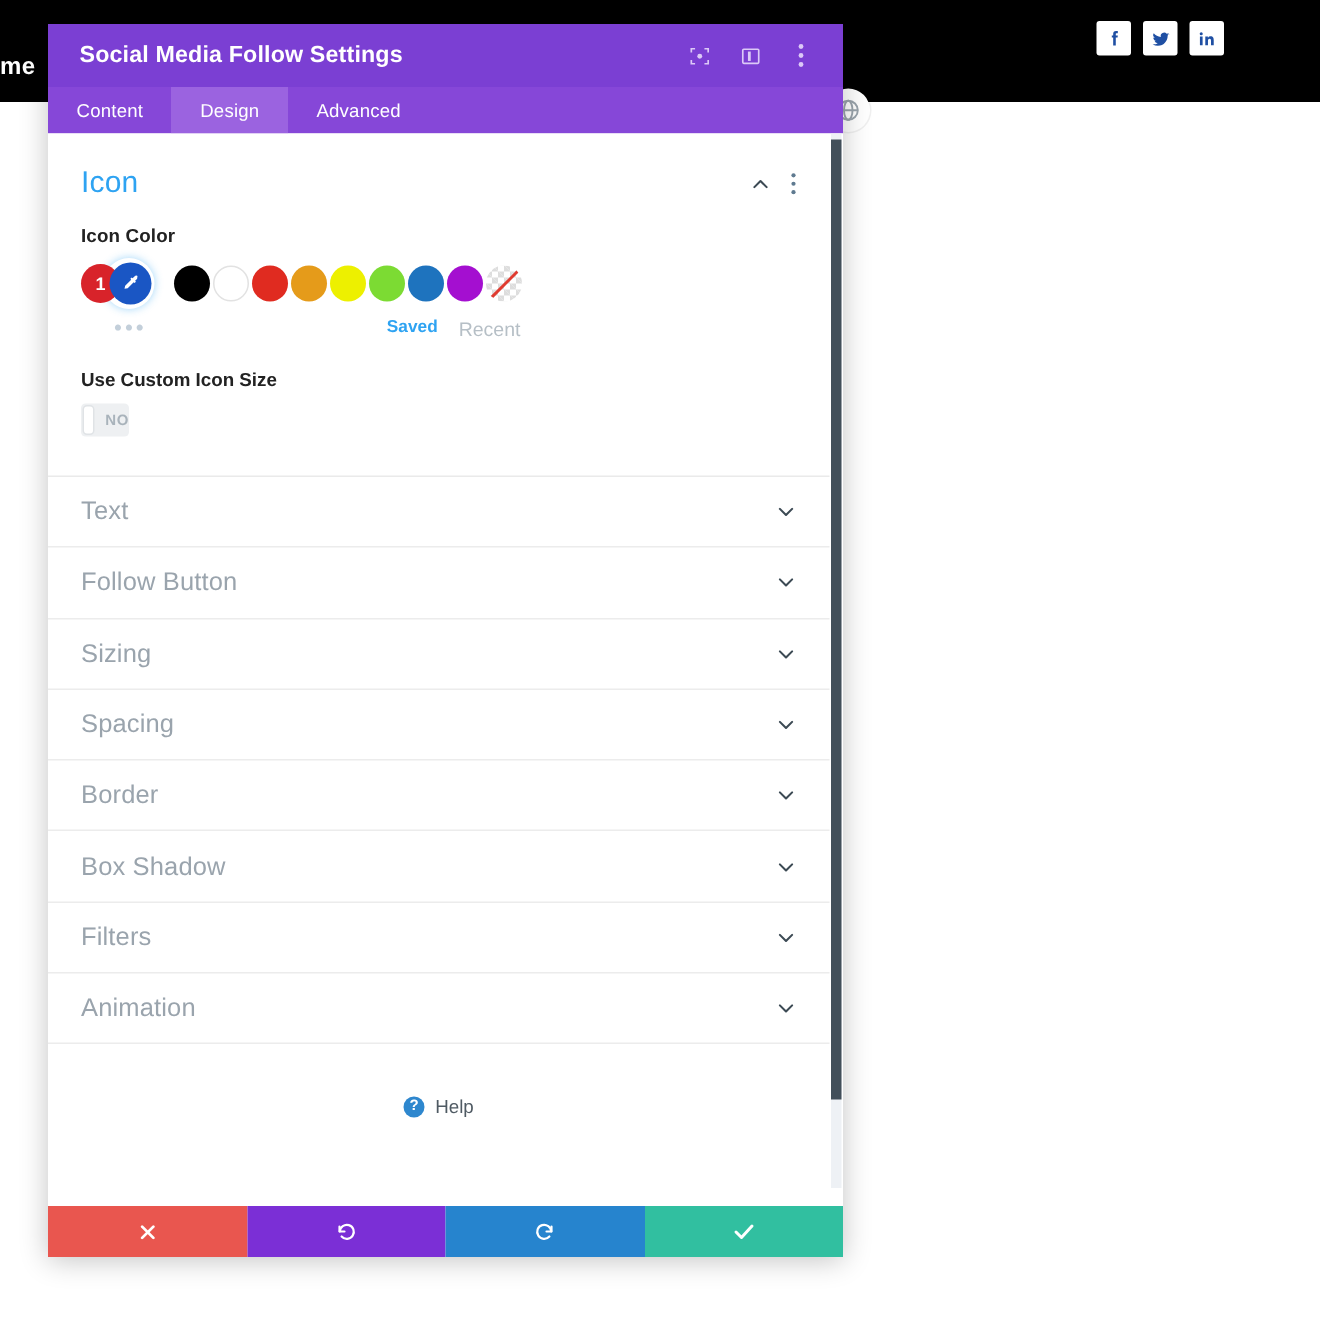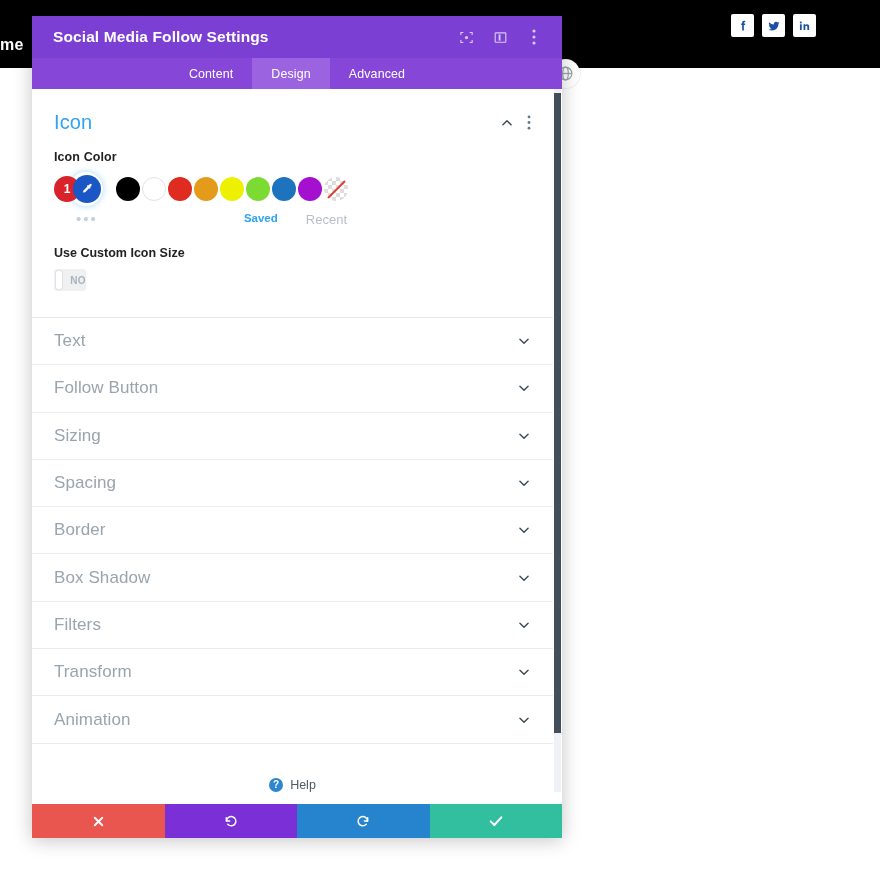--- a/index.html
+++ b/index.html
@@ -91,21 +91,20 @@
     display: flex; align-items: center; justify-content: center;
     width: 16px; height: 16px;
   }
   .hdr-icon svg { display: block; }
 
   .tabs {
     height: 31px;
     background: #8647d8;
     display: flex;
     flex: 0 0 auto;
-    justify-content: center;
   }
   .tab {
     padding: 0 19px;
     height: 31px;
     display: flex; align-items: center;
     color: #ffffff;
     font-size: 12.4px;
     letter-spacing: .15px;
   }
   .tab.active { background: #9b63e0; }
@@ -224,21 +223,21 @@
     height: 16px;
     width: 521px;
   }
   .dots-more {
     margin-left: 22px;
     color: #c3cfda;
     font-size: 15px;
     letter-spacing: 2px;
     line-height: 10px;
   }
-  .meta-right { margin-left: auto; display: flex; gap: 28px; margin-right: 228px;}
+  .meta-right { margin-left: auto; display: flex; gap: 14px; margin-right: 228px;}
   .meta-saved { color: #2ea3f2; font-size: 11.5px; font-weight: bold; }
   .meta-recent { color: #b6bfc6; font-size: 13px; }
 
   .toggle-label {
     font-size: 12.5px; color: #222222; font-weight: bold;
     margin-top: 19px; margin-bottom: 9px;
   }
   .toggle {
     width: 32px; height: 22px;
     background: #eef0f2;
@@ -511,28 +510,20 @@
       </div>
       <div class="accordion-row">
         <div class="accordion-title">Filters</div>
         <span class="chev">
             <svg width="14" height="14" viewBox="0 0 24 24" fill="none" stroke="#3c4a54" stroke-width="2.4" stroke-linecap="round" stroke-linejoin="round">
               <polyline points="5 9 12 16 19 9"></polyline>
             </svg>
           </span>
       </div>
       <div class="accordion-row">
-        <div class="accordion-title">Transform</div>
-        <span class="chev">
-            <svg width="14" height="14" viewBox="0 0 24 24" fill="none" stroke="#3c4a54" stroke-width="2.4" stroke-linecap="round" stroke-linejoin="round">
-              <polyline points="5 9 12 16 19 9"></polyline>
-            </svg>
-          </span>
-      </div>
-      <div class="accordion-row">
         <div class="accordion-title">Animation</div>
         <span class="chev">
             <svg width="14" height="14" viewBox="0 0 24 24" fill="none" stroke="#3c4a54" stroke-width="2.4" stroke-linecap="round" stroke-linejoin="round">
               <polyline points="5 9 12 16 19 9"></polyline>
             </svg>
           </span>
       </div>
 
       <div class="help-zone">
         <span class="help-badge">?</span>

